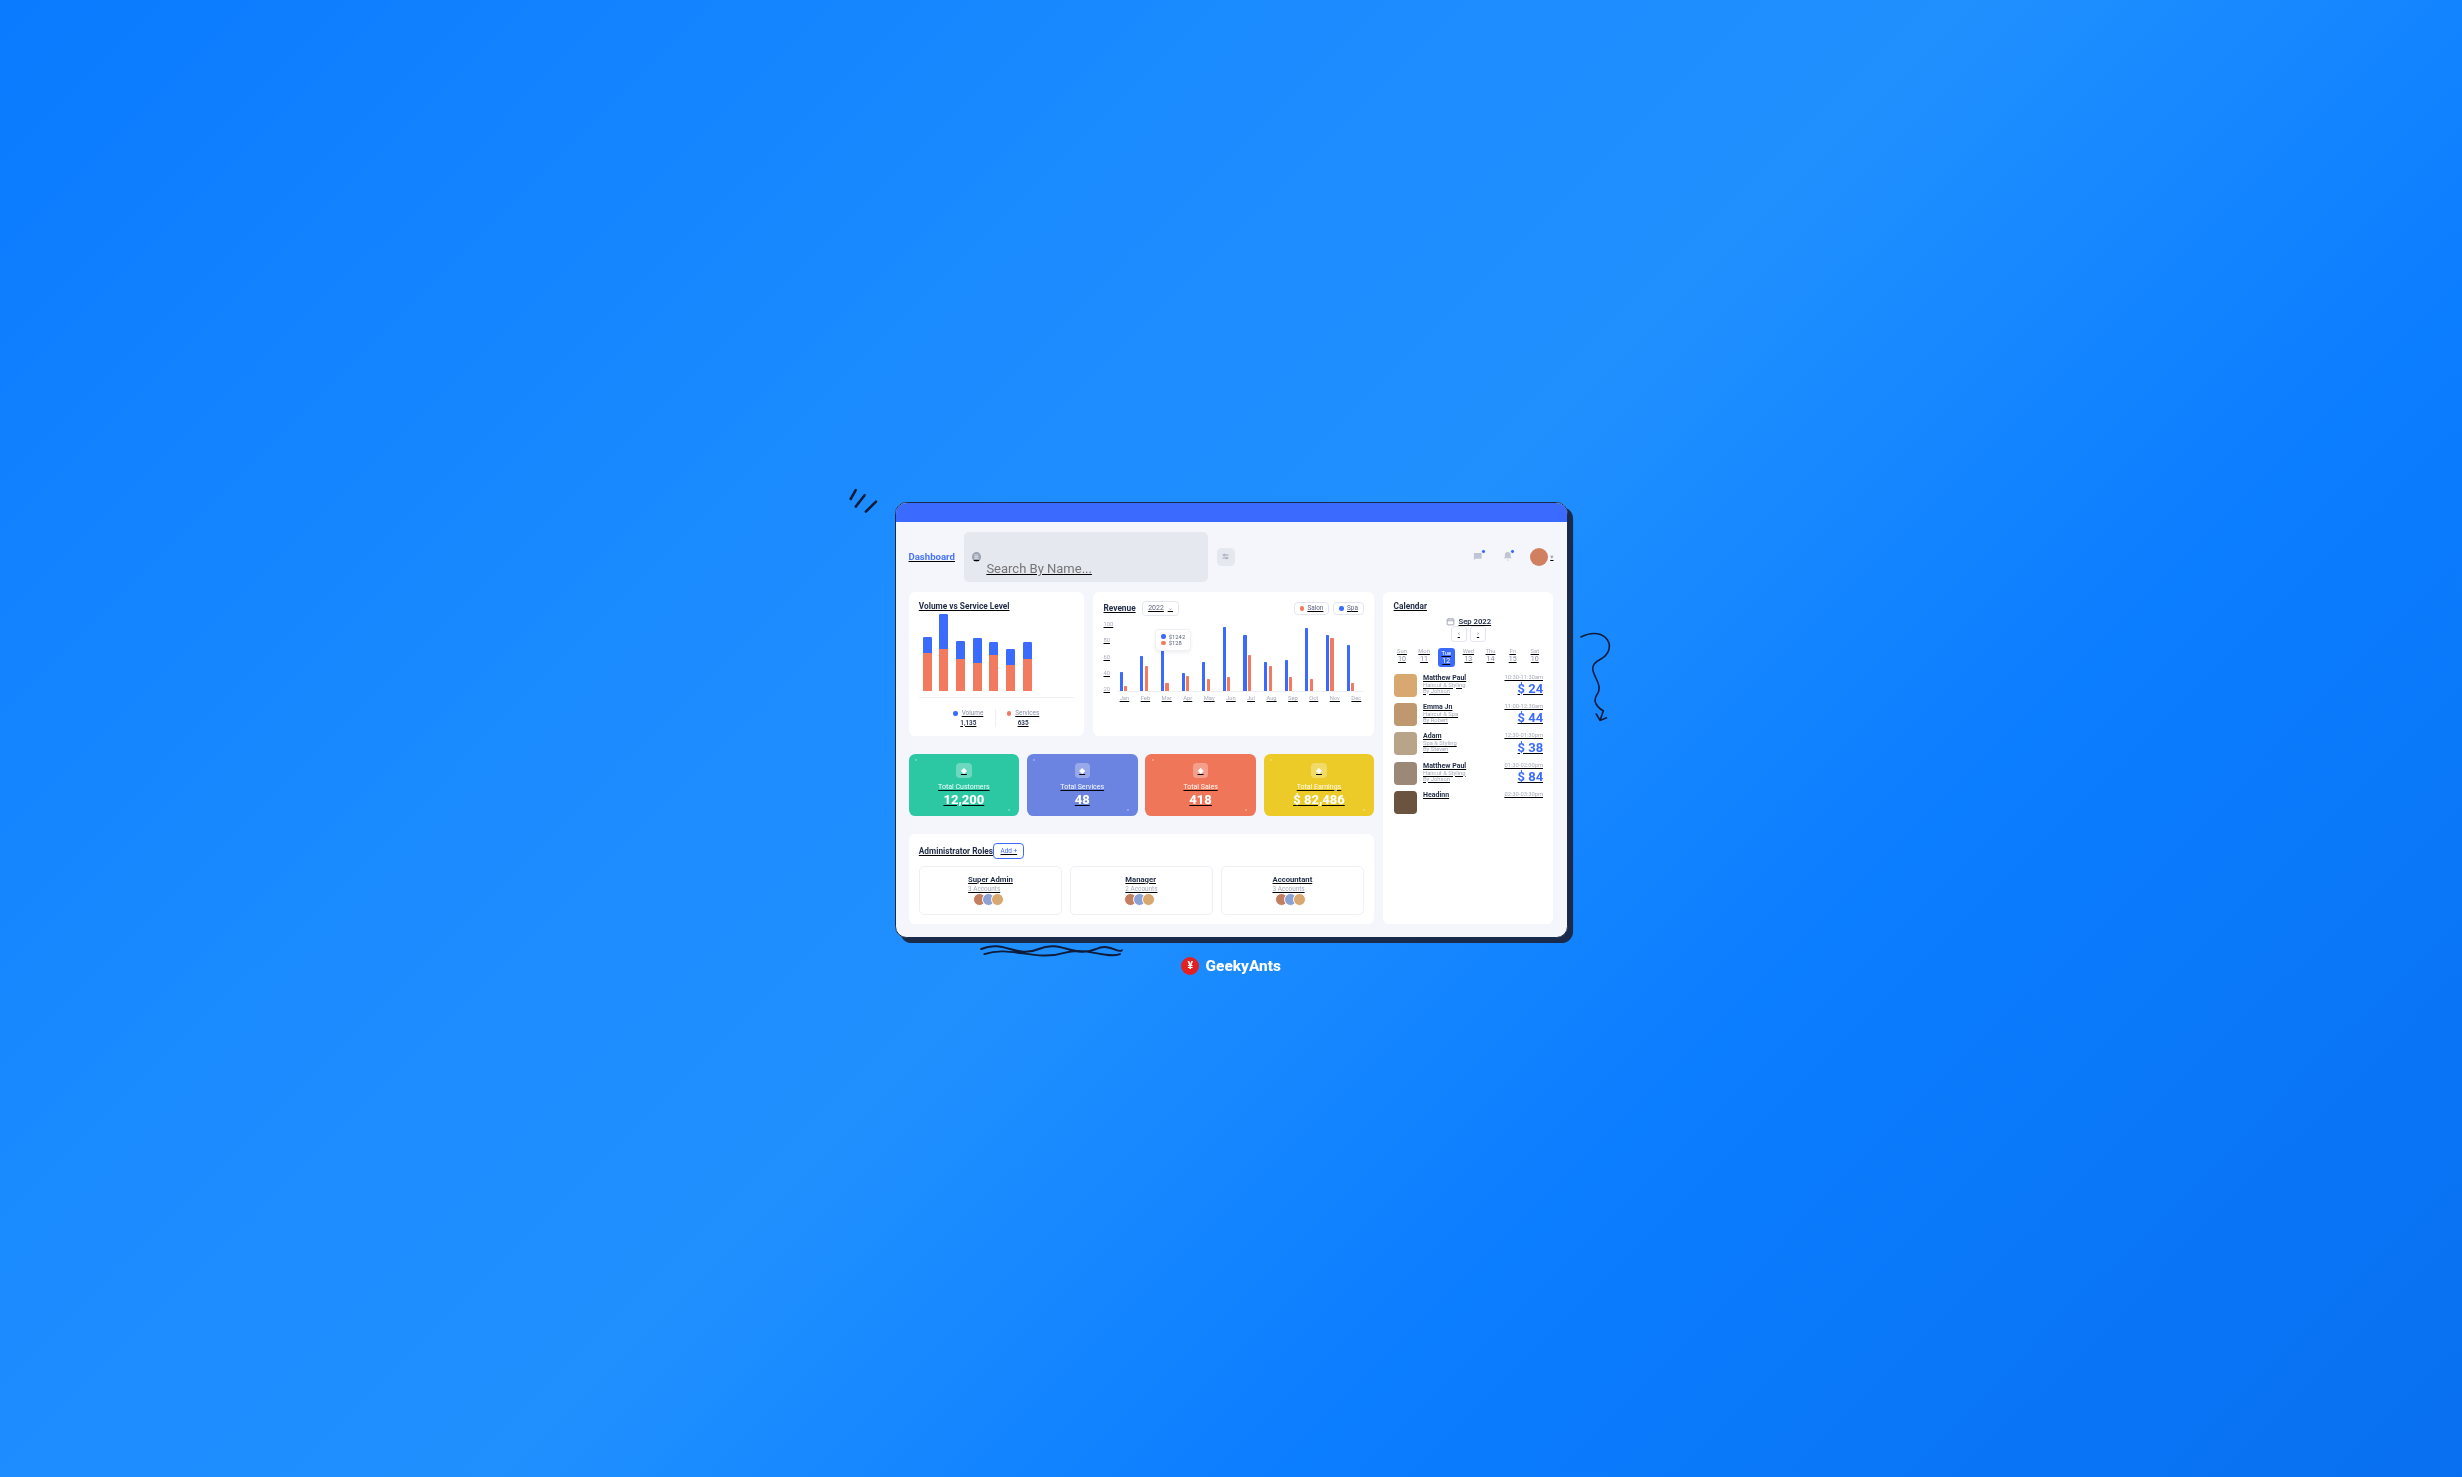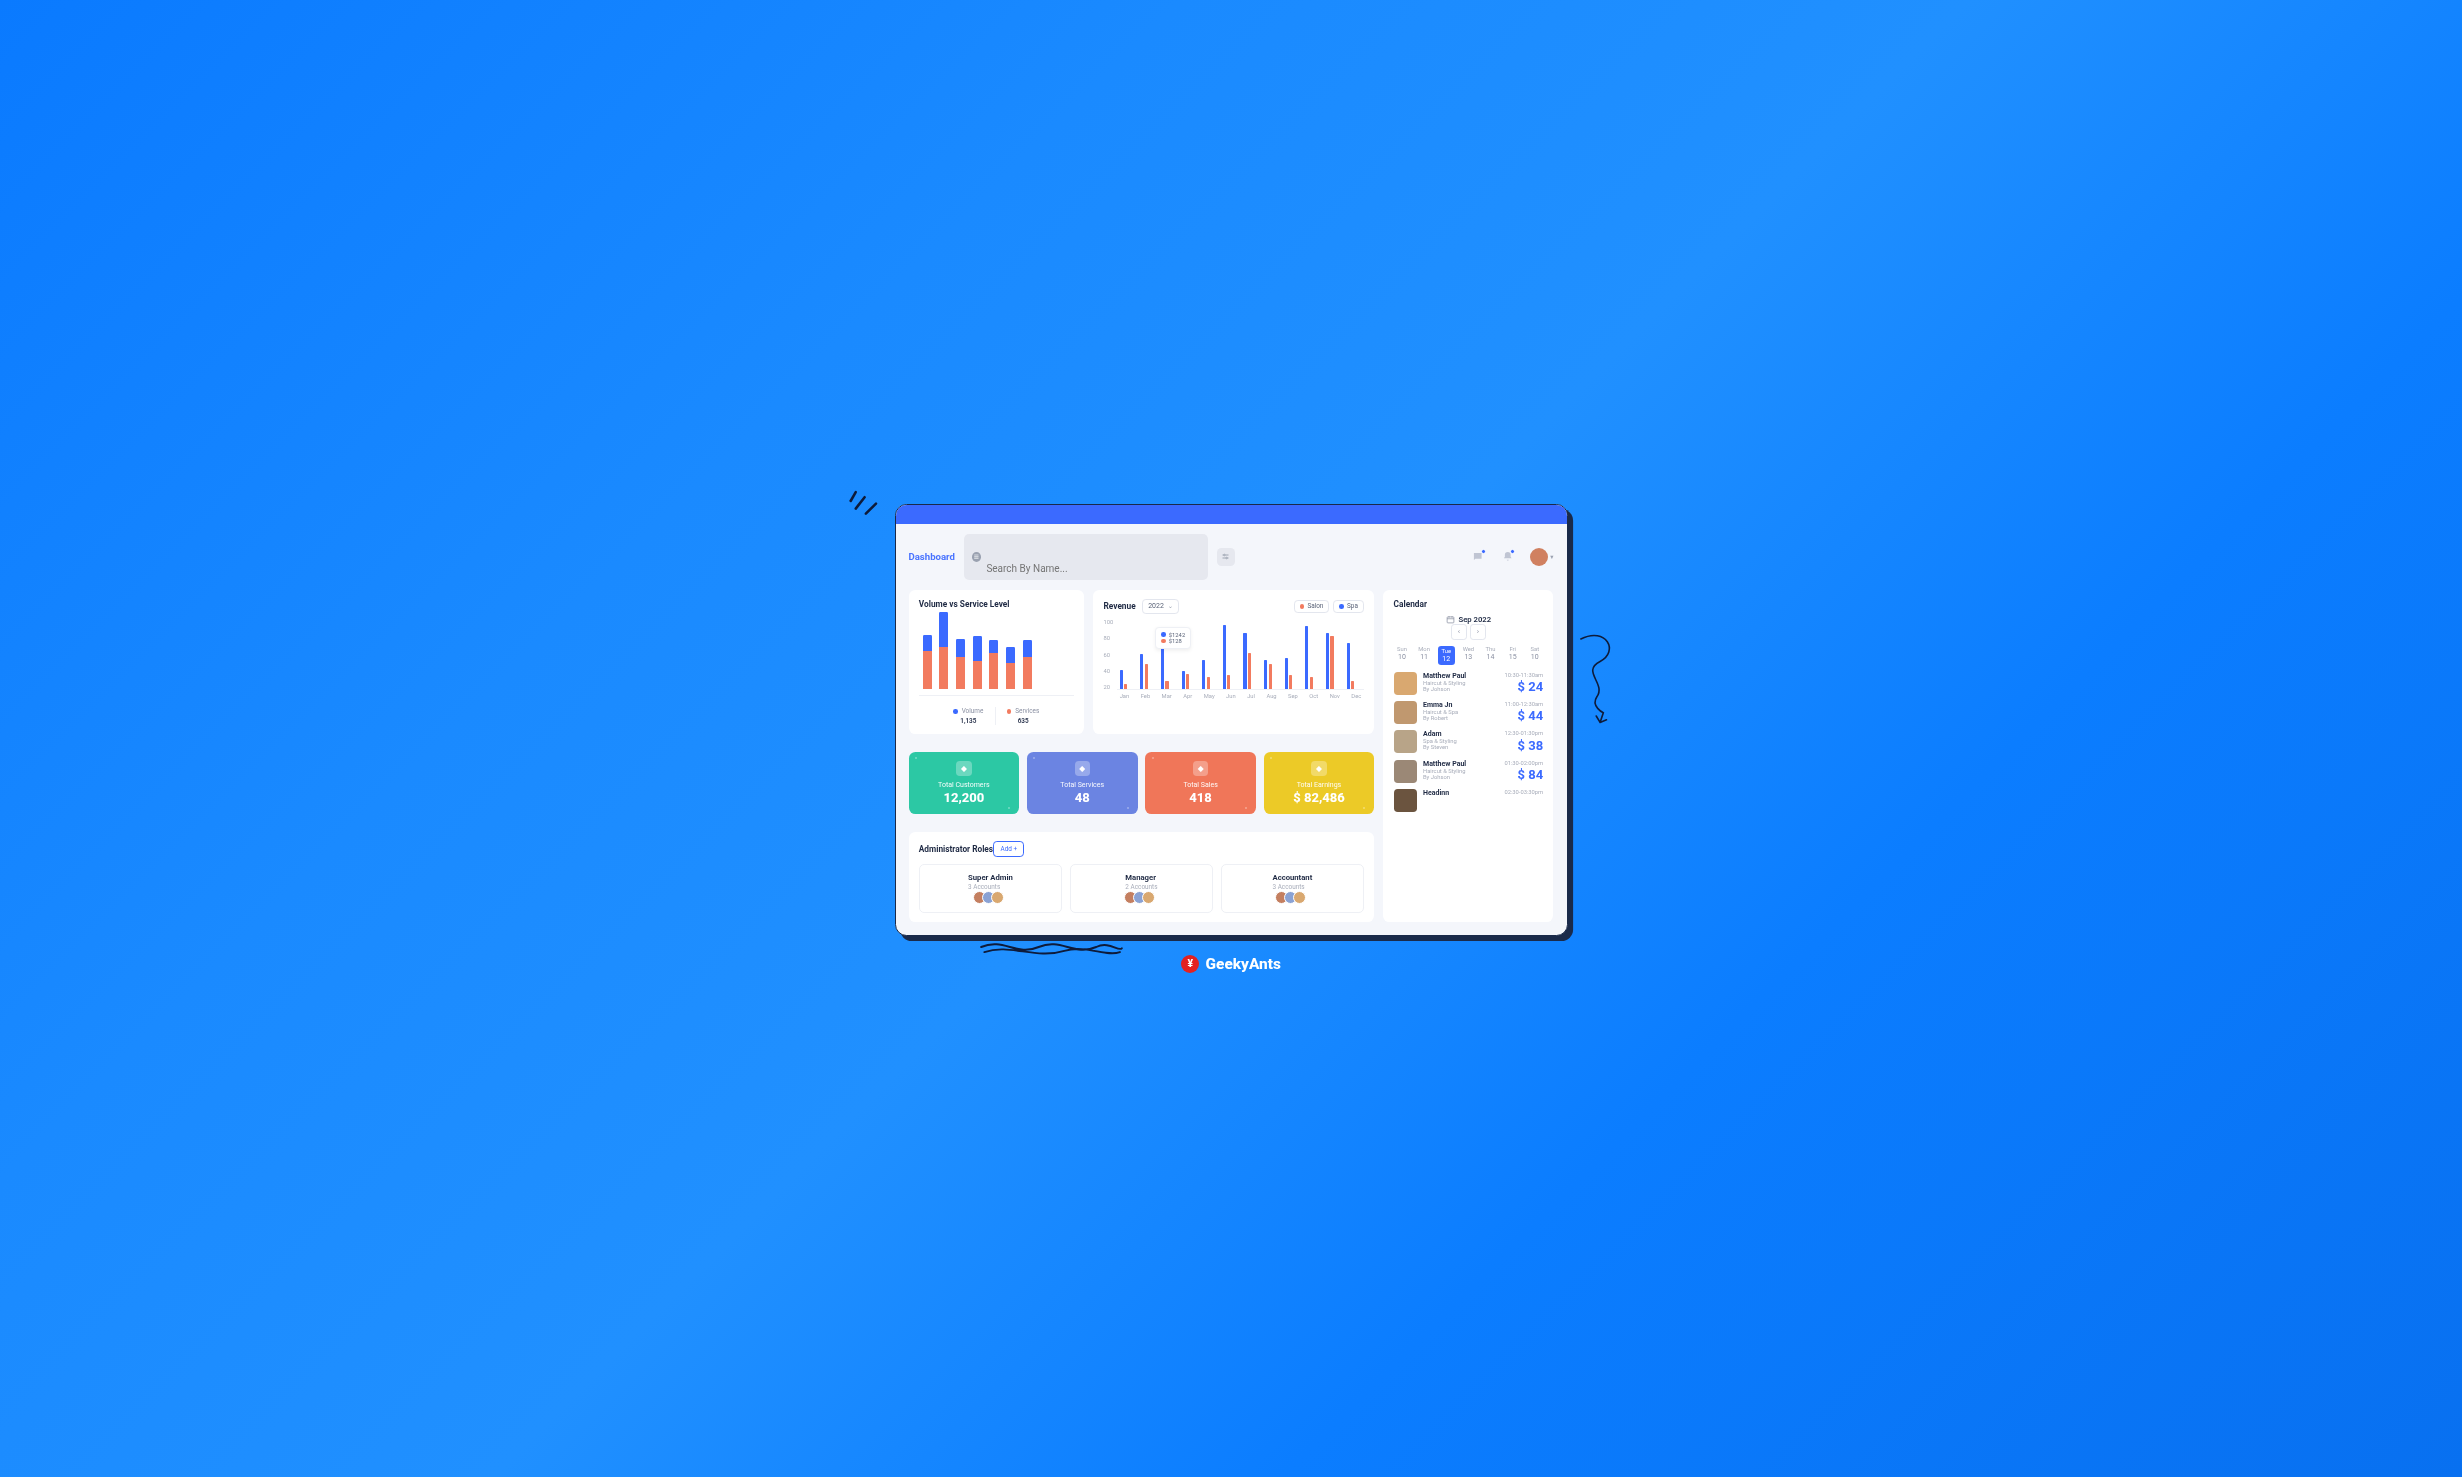--- a/index.html
+++ b/index.html
@@ -1,32 +1,32 @@
 <!DOCTYPE html>
 <html style="font-size:10.3px"><head>
 <meta charset="utf-8">
 <style>
 * { margin: 0; padding: 0; box-sizing: border-box; font-family: -apple-system, BlinkMacSystemFont, "Segoe UI", Roboto, sans-serif; }
 body {
   background: linear-gradient(135deg, #0a7aff 0%, #1a8aff 30%, #2090ff 50%, #0b7dff 70%, #0870f0 100%);
   min-height: 100vh; display: flex; flex-direction: column; align-items: center; justify-content: center;
   padding: 38px 13px;
 }
-.outer { position: relative; width: 673px; }
+.outer { position: relative; width: 673px; text-decoration: underline; }
 .doodle-tl { position:absolute; top:-22.4px; left:-51px; }
 .doodle-r { position:absolute; top:122px; right:-77px; }
 .doodle-b { position:absolute; bottom:-24.4px; left:83px; }
 .tablet { background:#f4f6fb; border-radius:11.5px; border:1.3px solid #1a2a4a; box-shadow:5.1px 5.1px 0 #1a2a4a; overflow:hidden; }
 .titlebar { background:#3b6aff; height:19px; }
 .content { padding:10.3px 13px 13px; }
 .topbar { display:flex; align-items:center; gap:9px; margin-bottom:10.3px; }
 .page-title { color:#4a74ff; font-weight:700; font-size:9.6px; flex:0 0 auto; margin-right:auto; }
 .search { display:flex; align-items:center; background:#e6e8ef; border-radius:5.1px; padding:5.1px 7.7px; width:244px; gap:5.1px; }
 .search-icon { width:10.3px; height:10.3px; border-radius:50%; background:#9aa1b0; display:inline-flex; align-items:center; justify-content:center; color:#fff; font-size:5.8px; }
-.search input { border:none; background:transparent; outline:none; width:100%; font-size:10px; color:#9aa1b0;margin-top:24px; }
+.search input { border:none; background:transparent; outline:none; width:100%; font-size:13px; color:#9aa1b0;margin-top:24px; }
 .sq-btn { width:18px; height:18px; background:#e6e8ef; border-radius:4.5px; display:flex; align-items:center; justify-content:center; color:#9aa1b0; cursor:pointer; }
 .icon-btn { position:relative; width:14px; height:14px; display:flex; align-items:center; justify-content:center; color:#9aa1b0; cursor:pointer; margin-left:6.4px; }
 .dot { position:absolute; top:-0.6px; right:-0.6px; width:4.5px; height:4.5px; border-radius:50%; background:#3b6aff; border:0.6px solid #fff; }
 .avatar-top { display:flex; align-items:center; gap:2.6px; margin-left:6.4px; cursor:pointer; }
 .avatar-top .pic { width:18px; height:18px; border-radius:50%; background:#d08060; }
 .chev { color:#9aa1b0; font-size:6.4px; }
 .grid { display:grid; grid-template-columns: 1fr 1.55fr 0.95fr; gap:9px; }
 .card { background:#fff; border-radius:6.4px; padding:9px 10.3px; }
 .card-title { font-weight:700; font-size:8.3px; color:#1f2a44; }
 .vol-bars { display:flex; align-items:flex-end; gap:7.7px; height:71px; margin:9px 0 6.4px; padding:0 3.8px; }

